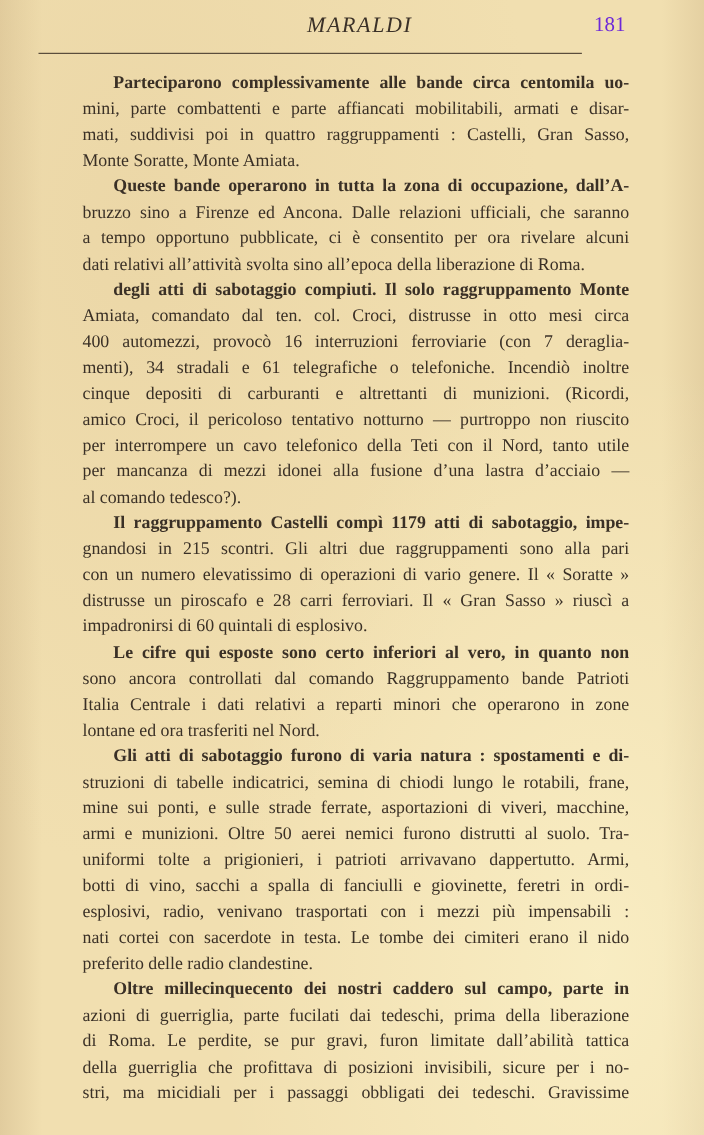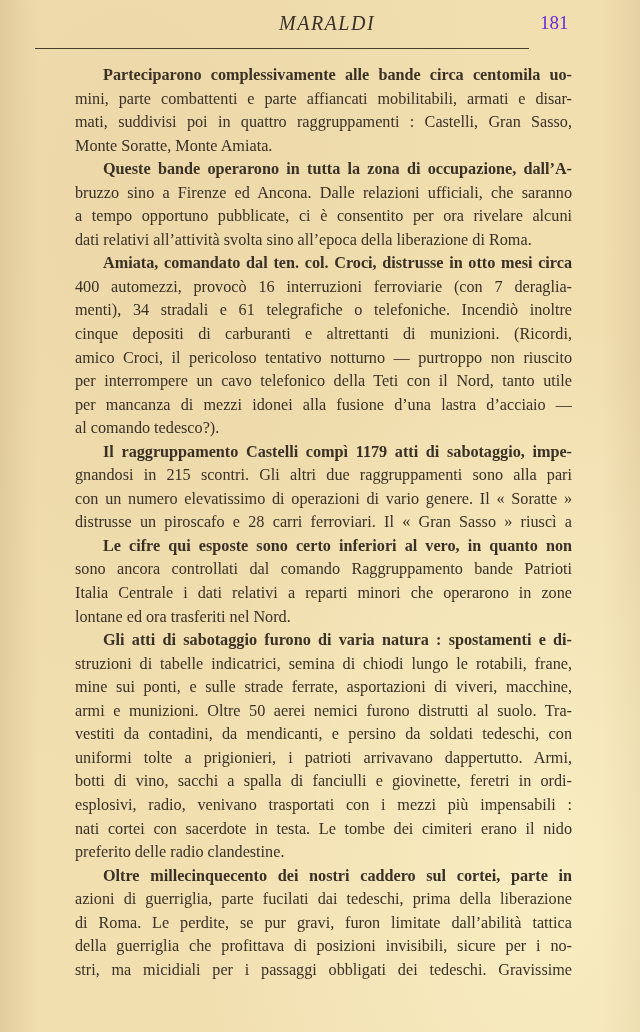--- a/index.html
+++ b/index.html
@@ -60,54 +60,55 @@
         <span class="line">mati, suddivisi poi in quattro raggruppamenti : Castelli, Gran Sasso,</span>
         <span class="line last">Monte Soratte, Monte Amiata.</span>
       </div>
       <div class="para">
         <span class="line">Queste bande operarono in tutta la zona di occupazione, dall’A-</span>
         <span class="line">bruzzo sino a Firenze ed Ancona. Dalle relazioni ufficiali, che saranno</span>
         <span class="line">a tempo opportuno pubblicate, ci è consentito per ora rivelare alcuni</span>
         <span class="line last">dati relativi all’attività svolta sino all’epoca della liberazione di Roma.</span>
       </div>
       <div class="para">
+        <span class="line">degli atti di sabotaggio compiuti. Il solo raggruppamento Monte</span>
         <span class="line">Amiata, comandato dal ten. col. Croci, distrusse in otto mesi circa</span>
         <span class="line">400 automezzi, provocò 16 interruzioni ferroviarie (con 7 deraglia-</span>
         <span class="line">menti), 34 stradali e 61 telegrafiche o telefoniche. Incendiò inoltre</span>
         <span class="line">cinque depositi di carburanti e altrettanti di munizioni. (Ricordi,</span>
         <span class="line">amico Croci, il pericoloso tentativo notturno — purtroppo non riuscito</span>
         <span class="line">per interrompere un cavo telefonico della Teti con il Nord, tanto utile</span>
         <span class="line">per mancanza di mezzi idonei alla fusione d’una lastra d’acciaio —</span>
         <span class="line last">al comando tedesco?).</span>
       </div>
       <div class="para">
         <span class="line">Il raggruppamento Castelli compì 1179 atti di sabotaggio, impe-</span>
         <span class="line">gnandosi in 215 scontri. Gli altri due raggruppamenti sono alla pari</span>
         <span class="line">con un numero elevatissimo di operazioni di vario genere. Il « Soratte »</span>
         <span class="line">distrusse un piroscafo e 28 carri ferroviari. Il « Gran Sasso » riuscì a</span>
+        <span class="line last">impadronirsi di 60 quintali di esplosivo.</span>
       </div>
       <div class="para">
         <span class="line">Le cifre qui esposte sono certo inferiori al vero, in quanto non</span>
         <span class="line">sono ancora controllati dal comando Raggruppamento bande Patrioti</span>
         <span class="line">Italia Centrale i dati relativi a reparti minori che operarono in zone</span>
         <span class="line last">lontane ed ora trasferiti nel Nord.</span>
       </div>
       <div class="para">
         <span class="line">Gli atti di sabotaggio furono di varia natura : spostamenti e di-</span>
         <span class="line">struzioni di tabelle indicatrici, semina di chiodi lungo le rotabili, frane,</span>
         <span class="line">mine sui ponti, e sulle strade ferrate, asportazioni di viveri, macchine,</span>
         <span class="line">armi e munizioni. Oltre 50 aerei nemici furono distrutti al suolo. Tra-</span>
-        <span class="line">vestiti da contadini, da mendicanti, e persino da soldati tedeschi, con</span>
         <span class="line">uniformi tolte a prigionieri, i patrioti arrivavano dappertutto. Armi,</span>
         <span class="line">botti di vino, sacchi a spalla di fanciulli e giovinette, feretri in ordi-</span>
         <span class="line">esplosivi, radio, venivano trasportati con i mezzi più impensabili :</span>
         <span class="line">nati cortei con sacerdote in testa. Le tombe dei cimiteri erano il nido</span>
         <span class="line last">preferito delle radio clandestine.</span>
       </div>
       <div class="para">
-        <span class="line">Oltre millecinquecento dei nostri caddero sul cortei, parte in</span>
+        <span class="line">Oltre millecinquecento dei nostri caddero sul campo, parte in</span>
         <span class="line">azioni di guerriglia, parte fucilati dai tedeschi, prima della liberazione</span>
         <span class="line">di Roma. Le perdite, se pur gravi, furon limitate dall’abilità tattica</span>
         <span class="line">della guerriglia che profittava di posizioni invisibili, sicure per i no-</span>
         <span class="line">stri, ma micidiali per i passaggi obbligati dei tedeschi. Gravissime</span>
       </div>
     </div>
 </div>
 
 </body></html>

